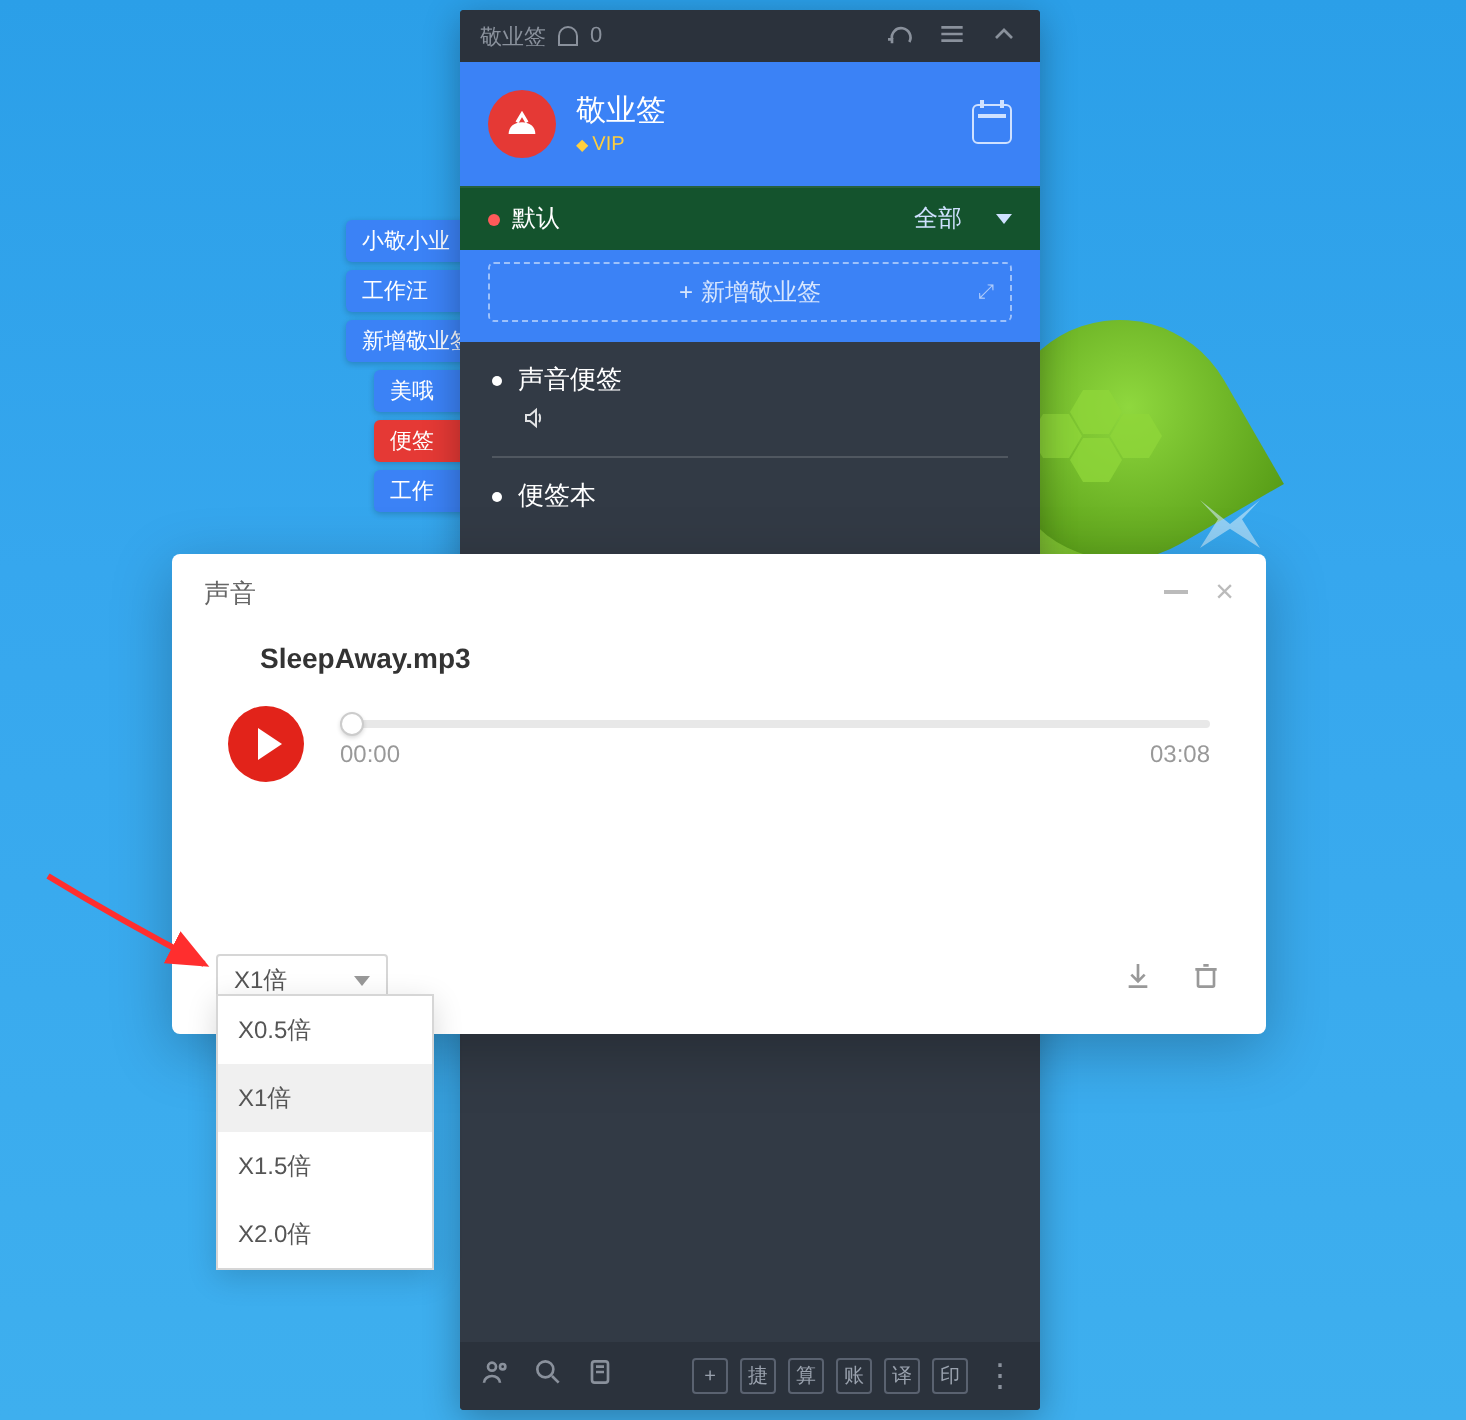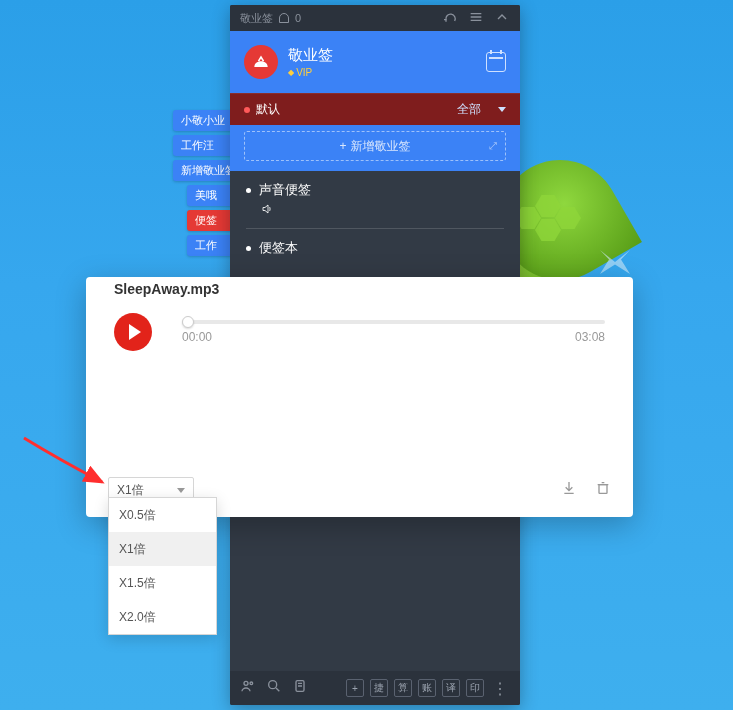--- a/index.html
+++ b/index.html
@@ -24,21 +24,21 @@
   .bell { width:10px;height:10px; border:1.2px solid #8a919c; border-radius:50% 50% 0 0; position:relative; }
   .app-header { height: 62px; background:#3b82f6; display:flex; align-items:center; padding:0 14px; color:#fff; }
   .logo { width:34px;height:34px;background:#e53935;border-radius:50%;display:flex;align-items:center;justify-content:center; margin-right:10px;}
   .logo svg{width:20px;height:20px;}
   .app-header .name { font-size:15px; font-weight:500; }
   .vip { font-size:10px; color:#ffcf3d; display:flex; align-items:center; gap:2px; margin-top:2px;}
   .vip::before{content:"◆"; font-size:8px;}
   .cal-icon { margin-left:auto; width:20px;height:20px; border:1.5px solid #cfe1ff; border-radius:3px; position:relative;}
   .cal-icon::before{content:"";position:absolute;left:2px;right:2px;top:4px;height:1.5px;background:#cfe1ff;}
   .cal-icon::after{content:"";position:absolute;left:3px;top:-3px;width:2px;height:4px;background:#cfe1ff;box-shadow:10px 0 #cfe1ff;}
-  .subbar { height:32px; background:#7f1d1d; display:flex; align-items:center; padding:0 14px; color:#fff; font-size:12px; border-top:1px solid rgba(255,255,255,.08);}
+  .subbar { height:32px; background:#14532d; display:flex; align-items:center; padding:0 14px; color:#fff; font-size:12px; border-top:1px solid rgba(255,255,255,.08);}
   .subbar .dot{width:6px;height:6px;background:#ff5a5a;border-radius:50%;margin-right:6px;}
   .subbar .filter{margin-left:auto;display:flex;align-items:center;gap:17px;color:#cfe1ff;}
   .chev{width:0;height:0;border-left:4px solid transparent;border-right:4px solid transparent;border-top:5px solid currentColor;}
   .add-row { padding:6px 14px 10px; background:#3b82f6;}
   .add-box { height:30px; border:1px dashed rgba(255,255,255,.5); border-radius:3px; display:flex; align-items:center; justify-content:center; color:rgba(255,255,255,.8); font-size:12px; gap:4px; position:relative;}
   .add-box .expand{position:absolute;right:8px;font-size:10px;color:rgba(255,255,255,.6);}
   .list { background: rgba(59,130,246,.0); }
   .list-item { padding:10px 16px; color:#fff; font-size:13px; }
   .list-item .bul{display:inline-block;width:5px;height:5px;background:#fff;border-radius:50%;margin-right:8px;vertical-align:middle;}
   .sound-ic { margin-left:14px; margin-top:4px; color:rgba(255,255,255,.85); font-size:12px;}
@@ -55,22 +55,22 @@
   .tab { background:#3b82f6; color:#fff; font-size:11px; padding:3px 8px; border-radius:3px 0 0 3px; margin-bottom:4px; min-width:46px; text-align:left; box-shadow:0 1px 3px rgba(0,0,0,.2);}
   .tab.red{background:#e53935;}
   .tab.indent{margin-left:14px;}
 
   
   .dialog { position:absolute; left:86px; top:277px; width:547px; height:240px; background:#fff; border-radius:4px; box-shadow:0 8px 30px rgba(0,0,0,.25); }
   .dlg-title { height:40px; display:flex; align-items:center; padding:0 16px; color:#666; font-size:13px;}
   .dlg-ctrls{margin-left:auto;display:flex;gap:14px;color:#bbb;}
   .min-line{width:12px;height:1.5px;background:#bbb;margin-top:6px;}
   .close-x{font-size:16px;line-height:1;}
-  .filename{padding:4px 28px 16px;color:#333;font-size:14px;font-weight:600;}
-  .player{display:flex;align-items:center;padding:0 28px;gap:30px;}
+  .filename{padding:4px 44px 16px;color:#333;font-size:14px;font-weight:600;}
+  .player{display:flex;align-items:center;padding:0 28px;gap:18px;}
   .play-btn{width:38px;height:38px;background:#e2231a;border-radius:50%;display:flex;align-items:center;justify-content:center;flex-shrink:0;}
   .play-tri{width:0;height:0;border-top:8px solid transparent;border-bottom:8px solid transparent;border-left:12px solid #fff;margin-left:3px;}
   .track-wrap{flex:1;}
   .track{height:4px;background:#e8e8e8;border-radius:2px;position:relative;}
   .thumb{width:12px;height:12px;background:#fff;border:1px solid #ccc;border-radius:50%;position:absolute;left:0;top:-4px;box-shadow:0 1px 2px rgba(0,0,0,.15);}
   .times{display:flex;justify-content:space-between;color:#999;font-size:12px;margin-top:6px;}
   .dlg-footer{position:absolute;left:0;right:0;bottom:14px;padding:0 22px;display:flex;align-items:center;}
   .speed-sel{width:86px;height:26px;border:1px solid #d6d6d6;border-radius:2px;display:flex;align-items:center;padding:0 8px;font-size:12px;color:#555;background:#fff;}
   .speed-sel .chev{margin-left:auto;border-top-color:#999;}
   .dlg-actions{margin-left:auto;display:flex;gap:18px;color:#999;}
@@ -206,20 +206,29 @@
       <div class="sq">算</div>
       <div class="sq">账</div>
       <div class="sq">译</div>
       <div class="sq">印</div>
       <span style="color:#8a919c;padding:0 2px;">⋮</span>
     </div>
   </div>
 </div>
 
 <div class="dialog">
+  <div class="dlg-title">
+    <span>声音</span>
+    <div class="dlg-ctrls">
+      <span>
+          <div class="min-line"></div>
+        </span>
+      <span class="close-x">×</span>
+    </div>
+  </div>
   <div class="filename">SleepAway.mp3</div>
   <div class="player">
     <div class="play-btn">
         <div class="play-tri"></div>
       </div>
     <div class="track-wrap">
       <div class="track">
           <div class="thumb"></div>
         </div>
       <div class="times">

